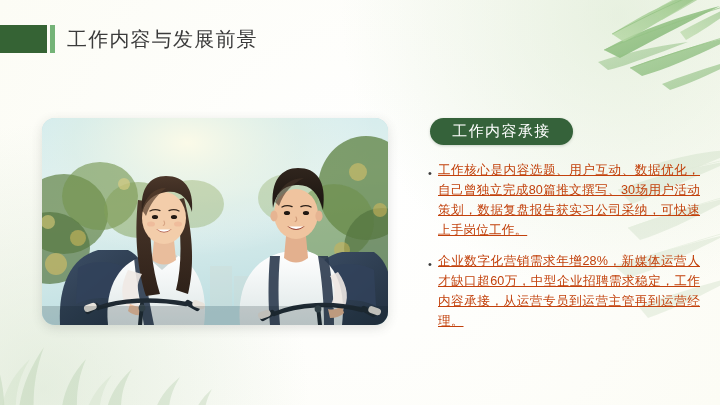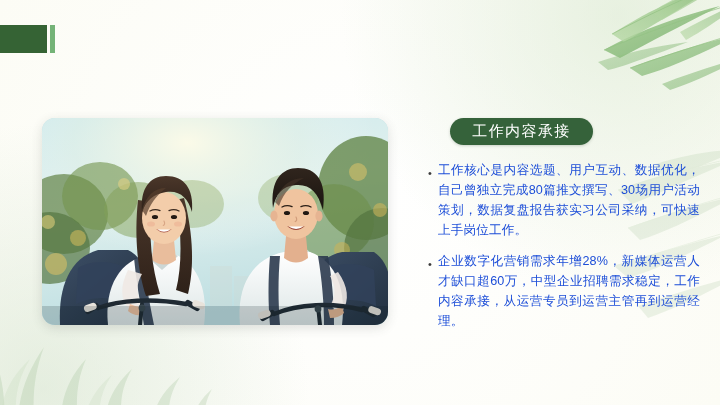--- a/index.html
+++ b/index.html
@@ -100,21 +100,21 @@
     border-radius: 13px;
     overflow: hidden;
     box-shadow: 0 3px 11px rgba(60,70,60,0.16);
     background: #bfe0e4;
   }
   .photo svg { display: block; width: 100%; height: 100%; }
 
   
   .pill {
     position: absolute;
-    left: 450px;
+    left: 430px;
     top: 118px;
     width: 143px;
     height: 27px;
     border-radius: 14px;
     background: #35623a;
     color: #ffffff;
     font-size: 15px;
     letter-spacing: 1.4px;
     display: flex;
     align-items: center;
@@ -139,23 +139,24 @@
     padding-top: 8px;
     text-align: center;
     color: #3a3a3a;
     font-size: 11px;
     line-height: 1;
   }
   .bullet-text {
     flex: 1 1 auto;
     font-size: 12.6px;
     line-height: 20px;
-    color: #1d4ed8;
+    color: #c2410c;
     text-align: justify;
     letter-spacing: 0.15px;
+    text-decoration: underline;
   }
 </style>
 </head>
 <body>
 
 <div id="slide">
 
   <div class="bg-wash"></div>
 
   <svg class="leaves-tr" viewBox="0 0 230 150" preserveAspectRatio="none">
@@ -213,20 +214,21 @@
     <g stroke="#7fae70" stroke-width="0.8" fill="none" opacity="0.9">
       <path d="M10 40 C46 28 88 16 126 8"></path>
       <path d="M20 78 C56 66 96 52 128 44"></path>
       <path d="M6 116 C42 106 84 92 120 82"></path>
     </g>
   </svg>
 
   <div class="title-row">
     <div class="title-block-dark"></div>
     <div class="title-block-light"></div>
+    <div class="title-text">工作内容与发展前景</div>
   </div>
 
   <div class="photo">
     <svg viewBox="0 0 346 207" preserveAspectRatio="xMidYMid slice">
       <defs>
         <linearGradient id="sky" x1="0" y1="0" x2="0.25" y2="1">
           <stop offset="0%" stop-color="#cfeaec"></stop>
           <stop offset="45%" stop-color="#dff0ee"></stop>
           <stop offset="100%" stop-color="#bfdfe2"></stop>
         </linearGradient>

